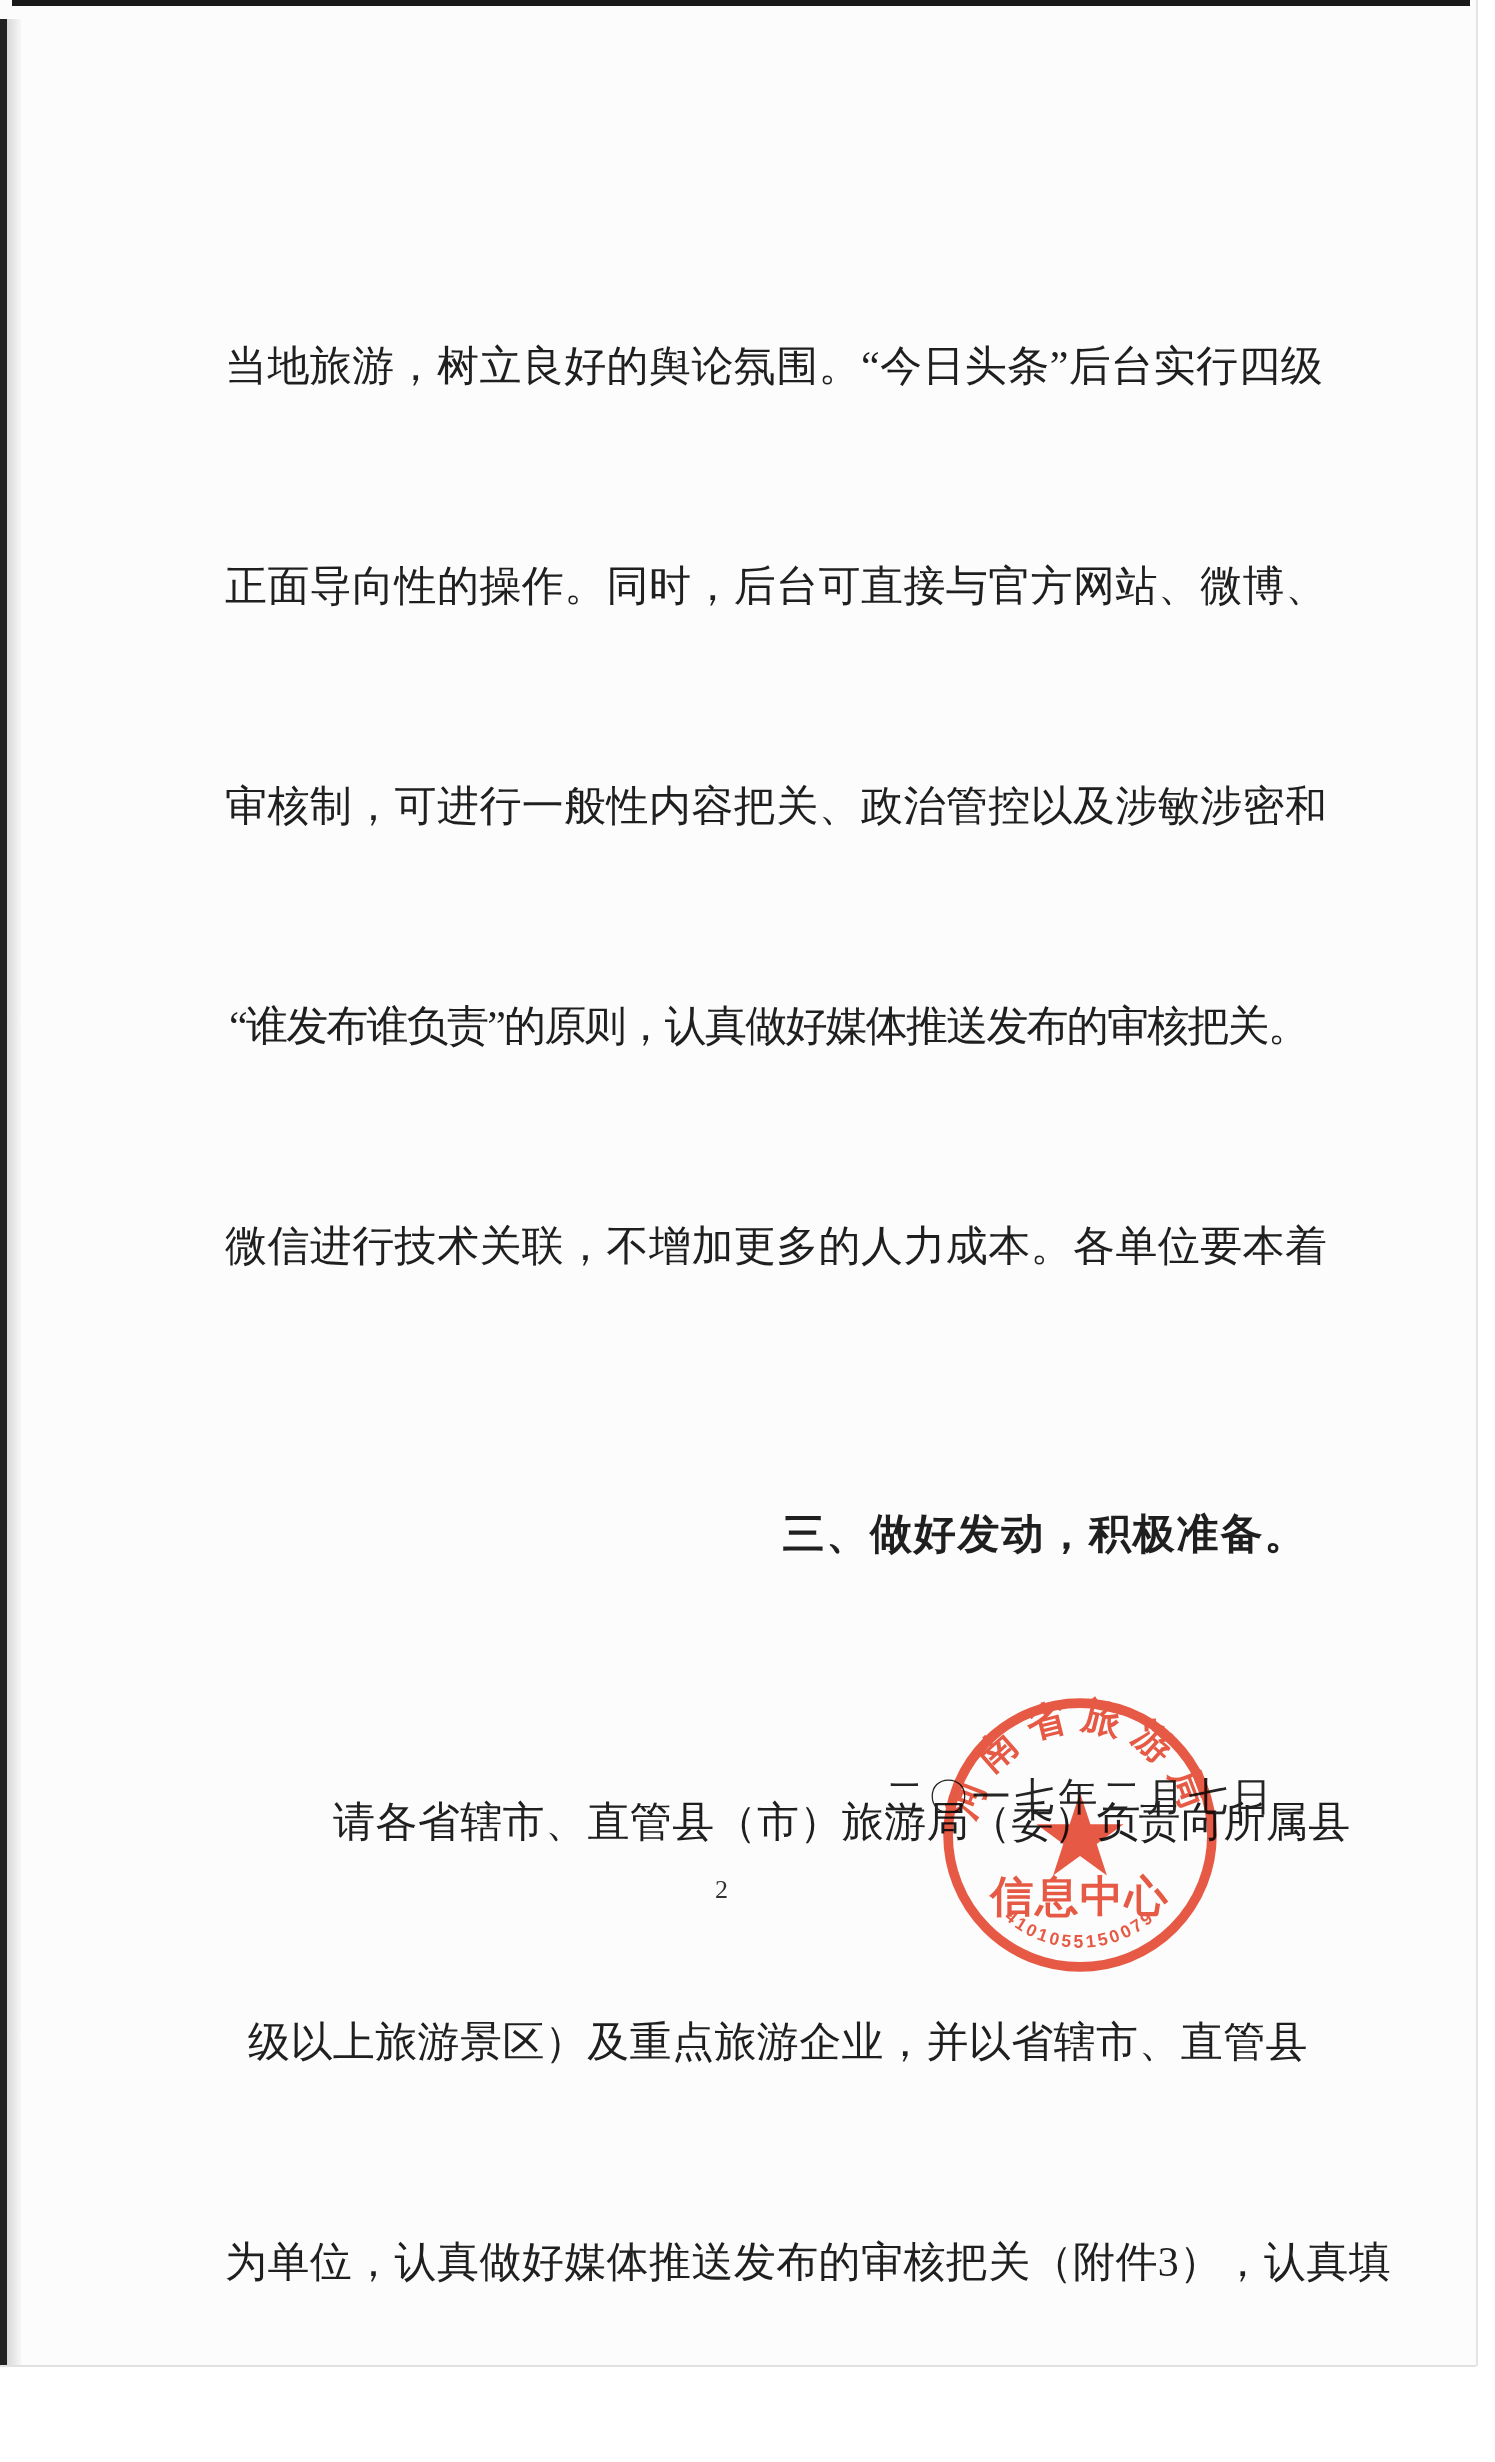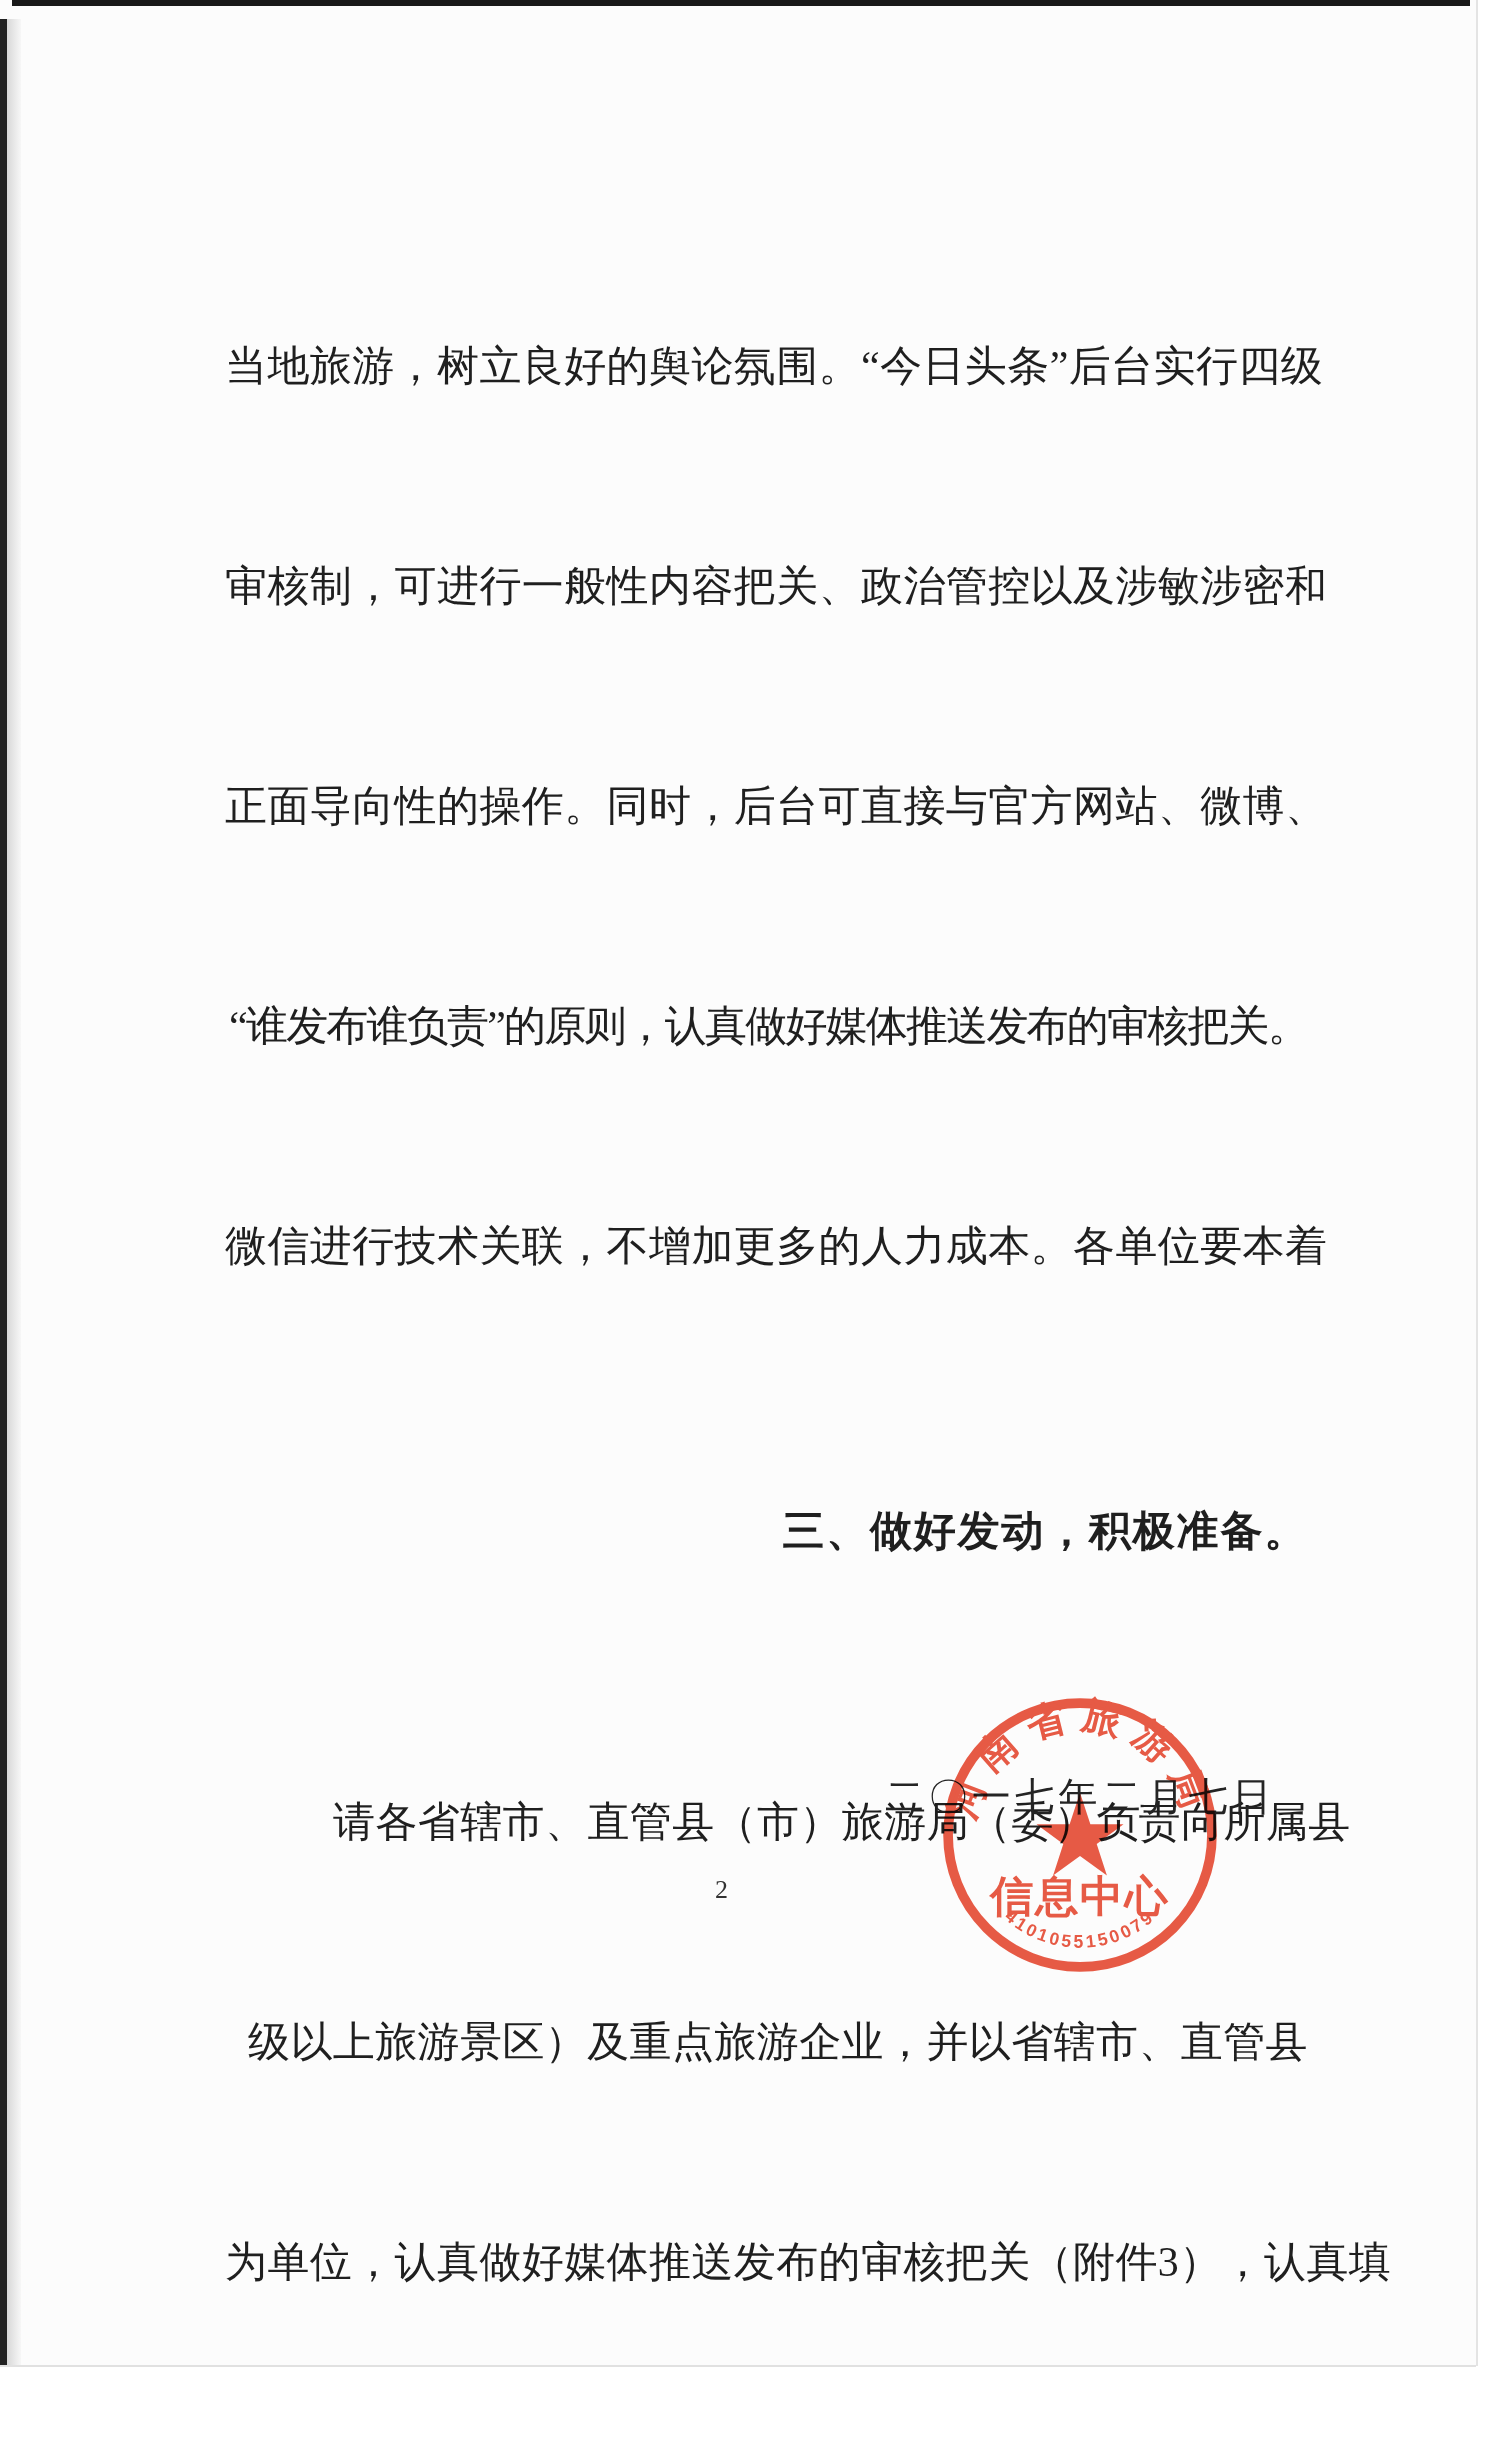--- a/index.html
+++ b/index.html
@@ -45,21 +45,21 @@
     width: 1099px;
     color: #1f1f1f;
     font-size: 42px; line-height: 68px;
     letter-spacing: 0.4px;
     white-space: pre;
   }
   .text-block p { margin: 8px; padding: 0; text-align: right; }
   .ln { }
   .ln-tight { letter-spacing: -1.8px; }
   .heading {
-    font-family: Liberation Mono, monospace;
+    font-family: Liberation Sans, sans-serif;
     font-weight: 700;
     margin-left: 101px !important;
     letter-spacing: 1.8px;
   }
   .indent { text-indent: 108px; }
 
   
   .issue-date {
     position: absolute; left: 885px; top: 1770px;
     font-size: 39px; letter-spacing: 4.4px;
@@ -94,22 +94,22 @@
 
   <div class="scan-bg"></div>
   <div class="edge-top"></div>
   <div class="edge-left-dark"></div>
   <div class="edge-left-shade"></div>
   <div class="edge-right"></div>
   <div class="edge-bottom"></div>
 
   <main class="text-block">
     <p class="ln">当地旅游，树立良好的舆论氛围。“今日头条”后台实行四级</p>
+    <p class="ln">正面导向性的操作。同时，后台可直接与官方网站、微博、</p>
     <p class="ln">审核制，可进行一般性内容把关、政治管控以及涉敏涉密和</p>
-    <p class="ln">正面导向性的操作。同时，后台可直接与官方网站、微博、</p>
     <p class="ln ln-tight">“谁发布谁负责”的原则，认真做好媒体推送发布的审核把关。</p>
     <p class="ln">微信进行技术关联，不增加更多的人力成本。各单位要本着</p>
 
     <p class="ln heading">三、做好发动，积极准备。</p>
 
     <p class="ln indent">请各省辖市、直管县（市）旅游局（委）负责向所属县</p>
     <p class="ln">级以上旅游景区）及重点旅游企业，并以省辖市、直管县</p>
     <p class="ln">为单位，认真做好媒体推送发布的审核把关（附件3），认真填</p>
     
     

